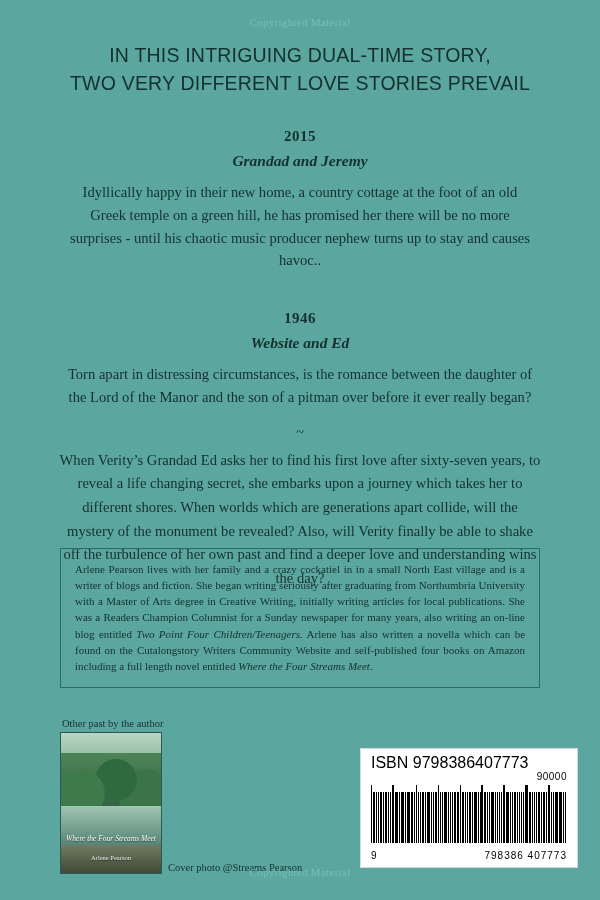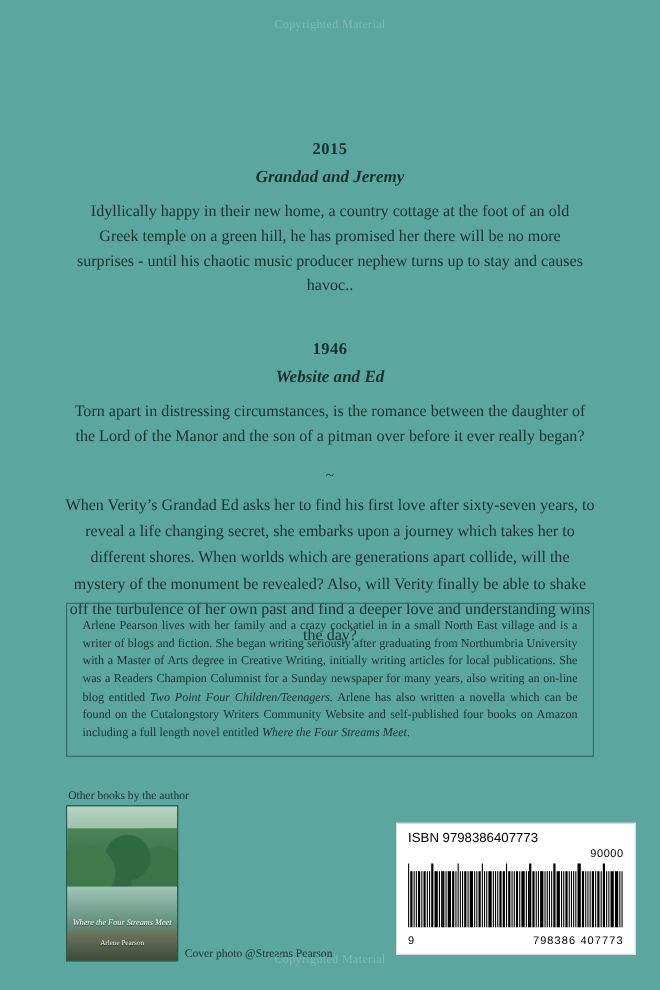--- a/index.html
+++ b/index.html
@@ -186,21 +186,21 @@
     bottom: 32px;
     width: 218px;
     height: 120px;
     background: #ffffff;
     border: 1px solid #d8d8d8;
     box-sizing: border-box;
     padding: 5px 8px 4px 8px;
   }
   .isbn-line {
     font-family: "Liberation Sans", sans-serif;
-    font-size: 12px;
+    font-size: 16px;
     color: #000;
     margin-left: 2px;
   }
   .price-code {
     position: absolute;
     right: 10px;
     top: 22px;
     font-family: "Liberation Sans", sans-serif;
     font-size: 10px;
     color: #000;
@@ -234,20 +234,24 @@
     letter-spacing: 1px;
   }
 </style>
 </head>
 <body>
 
 <div class="page">
 
   <div class="watermark top">Copyrighted Material</div>
 
+  <div class="headline">
+    <span class="l1">IN THIS INTRIGUING DUAL-TIME STORY,</span>
+    <span class="l2">TWO VERY DIFFERENT LOVE STORIES PREVAIL</span>
+  </div>
 
   <div class="body-area">
 
     <div class="year">2015</div>
     <div class="names">Grandad and Jeremy</div>
     <div class="para">Idyllically happy in their new home, a country cottage at the foot of an old Greek temple on a green hill, he has promised her there will be no more surprises - until his chaotic music producer nephew turns up to stay and causes havoc..</div>
 
     <div class="year" style="margin-top:38px;">1946</div>
     <div class="names">Website and Ed</div>
     <div class="para">Torn apart in distressing circumstances, is the romance between the daughter of the Lord of the Manor and the son of a pitman over before it ever really began?</div>
@@ -256,21 +260,21 @@
 
     <div class="para last">When Verity’s Grandad Ed asks her to find his first love after sixty-seven years, to reveal a life changing secret, she embarks upon a journey which takes her to different shores. When worlds which are generations apart collide, will the mystery of the monument be revealed?  Also, will Verity finally be able to shake off the turbulence of her own past and find a deeper love and understanding wins the day?</div>
   </div>
 
   <div class="bio-box">
     <div class="bio-text">
       <span>Arlene Pearson lives with her family and a crazy cockatiel in in a small North East village and is a writer of blogs and fiction. She began writing seriously after graduating from Northumbria University with a Master of Arts degree in Creative Writing, initially writing articles for local publications. She was a Readers Champion Columnist for a Sunday newspaper for many years, also writing an on-line blog entitled </span><i>Two Point Four Children/Teenagers.</i><span> Arlene has also written a novella which can be found on the Cutalongstory Writers Community Website and self-published four books on Amazon including a full length novel entitled </span><i>Where the Four Streams Meet</i><span>.</span>
     </div>
   </div>
 
-  <div class="other-books-label">Other books by the author</div>
+  <div class="other-books-label">Other past by the author</div>
 
   <div class="book-thumb">
     <div class="thumb-sky"></div>
     <div class="thumb-trees"></div>
     <div class="thumb-water"></div>
     <div class="thumb-rocks"></div>
     <div class="thumb-title">Where the Four Streams Meet</div>
     <div class="thumb-author">Arlene Pearson</div>
   </div>
 

